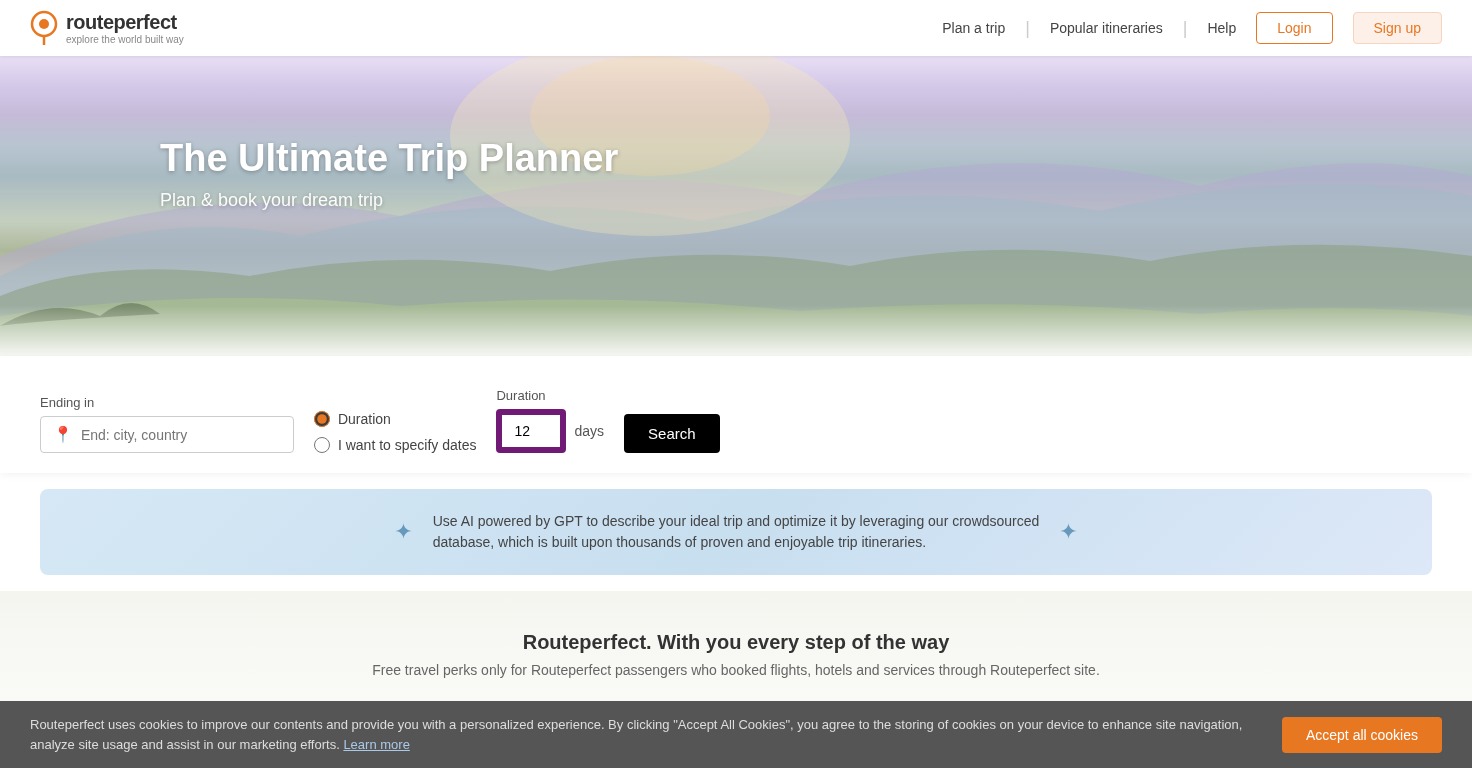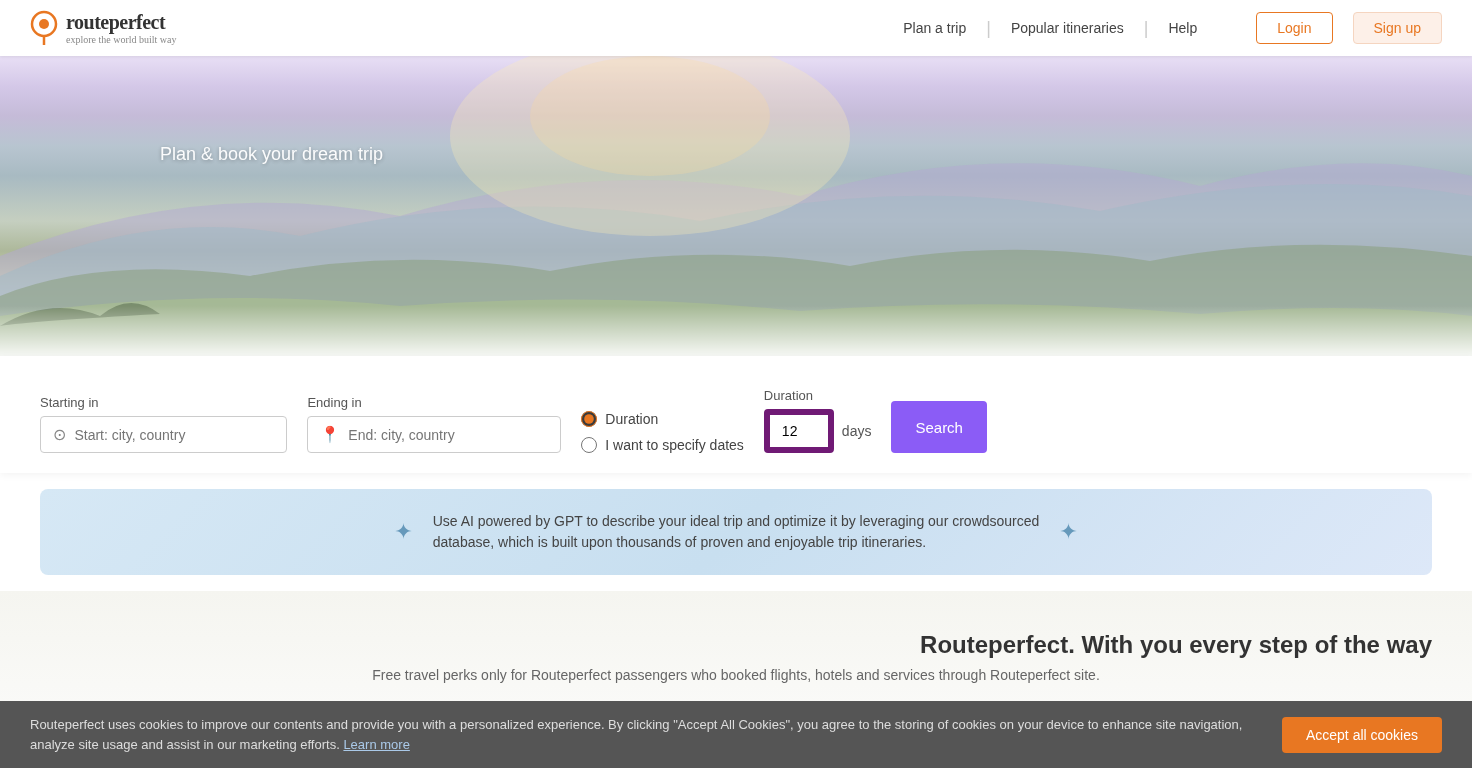--- a/index.html
+++ b/index.html
@@ -13,21 +13,20 @@
       padding: 10px 30px;
       background: #fff;
       position: relative;
       z-index: 10;
       box-shadow: 0 1px 3px rgba(0,0,0,0.08);
     }
     .logo-area {
       display: flex;
       align-items: center;
       gap: 8px;
-      font-family: Liberation Serif, serif;
     }
     .logo-text-block { display: flex; flex-direction: column; }
     .logo-main {
       font-size: 20px;
       font-weight: bold;
       color: #333;
       letter-spacing: -0.5px;
     }
     .logo-sub {
       font-size: 10px;
@@ -49,21 +48,20 @@
       font-size: 18px;
     }
     .btn-login {
       border: 1px solid #e87722;
       background: #fff;
       color: #e87722;
       padding: 7px 20px;
       border-radius: 4px;
       font-size: 14px;
       cursor: pointer;
-      margin-left: 39px;
     }
     .btn-signup {
       border: 1px solid #f5d5c0;
       background: #fdf0e8;
       color: #e87722;
       padding: 7px 20px;
       border-radius: 4px;
       font-size: 14px;
       cursor: pointer;
     }
@@ -181,28 +179,28 @@
       width: 160px;
     }
     .guests-input-wrap input {
       border: none;
       outline: none;
       font-size: 14px;
       color: #333;
       width: 100px;
     }
     .btn-search {
-      background: #8b5cf6;
+      background: #000000;
       color: #fff;
       border: none;
       border-radius: 4px;
       padding: 10px 24px;
       font-size: 15px;
       cursor: pointer;
-      height: 52px;
+      height: 39px;
       align-self: flex-end;
     }
 
     
     .ai-banner {
       margin: 16px 40px;
       background: linear-gradient(135deg, #d6e8f5 0%, #c8dff0 50%, #dde8f8 100%);
       border-radius: 8px;
       padding: 22px 40px;
       display: flex;
@@ -217,22 +215,22 @@
       color: #444;
       line-height: 1.5;
     }
 
     
     .features-section {
       padding: 40px 40px 20px;
       background: linear-gradient(to bottom, #f5f5f0, #fff);
     }
     .features-title {
-      text-align: right;
-      font-size: 24px;
+      text-align: center;
+      font-size: 20px;
       font-weight: bold;
       color: #333;
       margin-bottom: 8px;
     }
     .features-subtitle {
       text-align: center;
       font-size: 14px;
       color: #666;
       margin-bottom: 40px;
     }
@@ -346,33 +344,27 @@
 
     <rect x="0" y="250" width="1472" height="50" fill="url(#fadeWhite)"></rect>
     <defs>
       <linearGradient id="fadeWhite" x1="0" y1="0" x2="0" y2="1">
         <stop offset="0%" stop-color="white" stop-opacity="0"></stop>
         <stop offset="100%" stop-color="white" stop-opacity="0.9"></stop>
       </linearGradient>
     </defs>
   </svg>
   <div class="hero-text">
+    <h1 class="hero-title">The Ultimate Trip Planner</h1>
     <p class="hero-subtitle">Plan &amp; book your dream trip</p>
   </div>
 </section>
 
 <section class="search-bar">
 
-  <div class="search-field">
-    <label class="search-label">Starting in</label>
-    <div class="input-wrap">
-      <span class="input-icon">⊙</span>
-      <input type="text" placeholder="Start: city, country" style="">
-    </div>
-  </div>
 
   <div class="search-field">
     <label class="search-label">Ending in</label>
     <div class="input-wrap">
       <span class="input-icon">📍</span>
       <input type="text" placeholder="End: city, country" style="">
     </div>
   </div>
 
   <div class="search-field">

